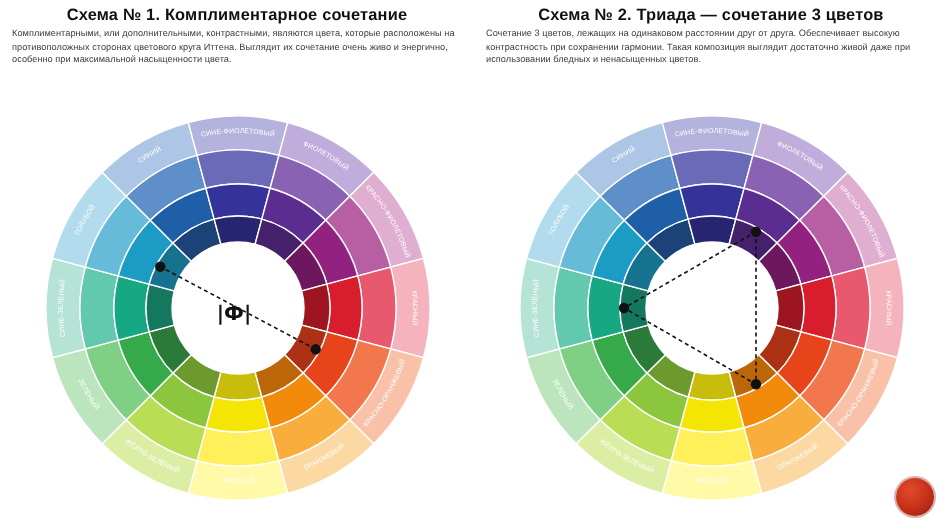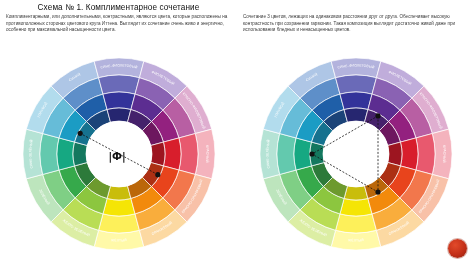--- a/index.html
+++ b/index.html
@@ -7,21 +7,21 @@
     width:474px;height:265px;overflow:hidden;background:#ffffff;
     font-family:"Liberation Sans","DejaVu Sans",sans-serif;
     color:#1a1a1a;position:relative;
   }
   .page{position:relative;width:474px;height:265px;}
   .panel{position:absolute;top:0;width:237px;height:265px;}
   .panel-left{left:0;}
   .panel-right{left:237px;}
   .panel-title{
     position:absolute;top:2px;left:0;width:237px;
-    text-align:center;font-size:8.2px;font-weight:400;
+    text-align:center;font-size:8.2px;font-weight:700;
     color:#111;letter-spacing:.1px;line-height:11px;
   }
   .panel-body{
     position:absolute;top:14px;left:6px;width:224px;
     font-size:4.6px;line-height:6.6px;color:#3a3a3a;
     text-align:left;letter-spacing:.02px;
   }
   .wheel-holder{position:absolute;left:0;top:52px;width:237px;height:210px;}
   svg.wheel{display:block;margin:0 auto;}
   .wm{
@@ -139,20 +139,21 @@
           <circle cx="105" cy="102" r="33" fill="#ffffff"></circle>
           <line x1="143.8496940857928" y1="122.6567487625792" x2="66.15030591420722" y2="81.3432512374208" stroke="#111111" stroke-width="0.8" stroke-dasharray="2 1.6"></line>
           <circle cx="143.8496940857928" cy="122.6567487625792" r="2.6" fill="#111111"></circle>
           <circle cx="66.15030591420722" cy="81.3432512374208" r="2.6" fill="#111111"></circle>
           <text x="103" y="108" font-size="10" font-weight="bold" fill="#111" text-anchor="middle" font-family="&quot;DejaVu Sans&quot;, sans-serif">|Ф|</text>
         </svg>
     </div>
   </div>
 
   <div class="panel panel-right">
+    <div class="panel-title">Схема № 2. Триада — сочетание 3 цветов</div>
     <div class="panel-body">Сочетание 3 цветов, лежащих на одинаковом расстоянии друг от друга. Обеспечивает высокую контрастность при сохранении гармонии. Такая композиция выглядит достаточно живой даже при использовании бледных и ненасыщенных цветов.</div>
     <div class="wheel-holder">
       <svg class="wheel" id="wheel-right" width="210" height="205" viewBox="0 0 210 205">
           <path id="wheel-right-lp-0" d="M85.31678274491183 187.2573806687081 A87.5 87.5 0 0 0 124.68321725508818 187.2573806687081" fill="none"></path>
           <g>
             <path d="M129.846628329842 194.72887932375056 A96 96 0 0 1 80.153371670158 194.72887932375056 L84.55329543690085 178.3081402768364 A79 79 0 0 0 125.44670456309913 178.3081402768364 Z" fill="#fff9a8" stroke="#ffffff" stroke-width="0.7"></path>
             <path d="M125.44670456309913 178.3081402768364 A79 79 0 0 1 84.55329543690085 178.3081402768364 L88.95321920364371 161.88740122992223 A62 62 0 0 0 121.04678079635629 161.88740122992223 Z" fill="#fdf05a" stroke="#ffffff" stroke-width="0.7"></path>
             <path d="M121.04678079635629 161.88740122992223 A62 62 0 0 1 88.95321920364371 161.88740122992223 L93.09432392528404 146.43258800929715 A46 46 0 0 0 116.90567607471596 146.43258800929715 Z" fill="#f5e505" stroke="#ffffff" stroke-width="0.7"></path>
             <path d="M116.90567607471596 146.43258800929715 A46 46 0 0 1 93.09432392528404 146.43258800929715 L96.45897151161681 133.87555226753926 A33 33 0 0 0 113.54102848838318 133.87555226753926 Z" fill="#c9bd0b" stroke="#ffffff" stroke-width="0.7"></path>
             <text font-size="3.4" fill="#ffffff" letter-spacing="0.1" font-family="&quot;Liberation Sans&quot;, sans-serif"><textPath startOffset="50%" text-anchor="middle" xlink:href="#wheel-right-lp-0" href="#wheel-right-lp-0">ЖЁЛТЫЙ</textPath></text>

